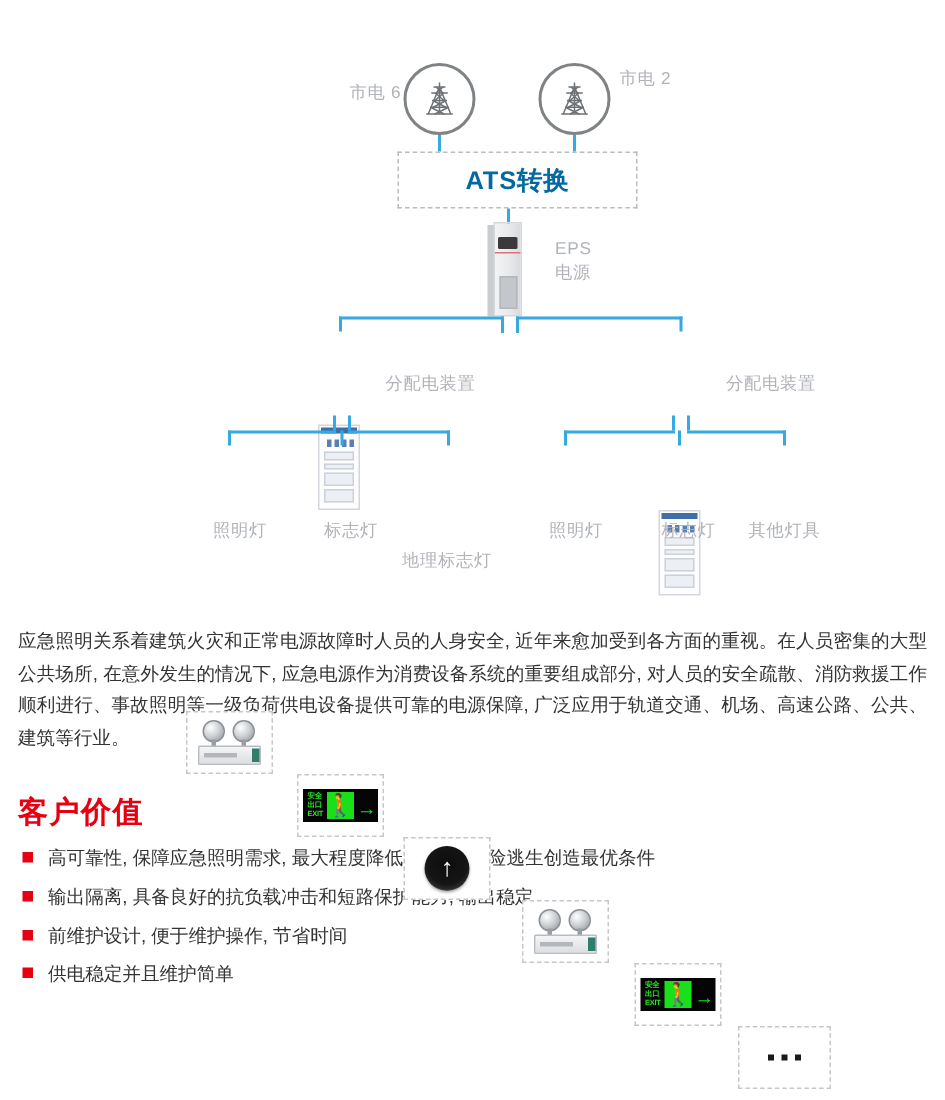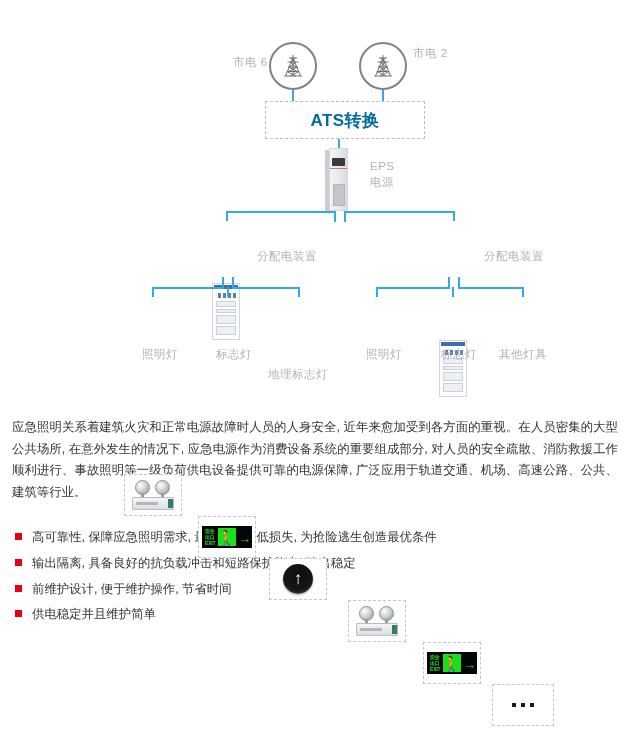--- a/index.html
+++ b/index.html
@@ -440,20 +440,21 @@
   </div>
   <div class="abs glabel" style="left:492px; top:347px; width:62px; text-align:center;">其他灯具</div>
 
 </div>
 
 <div class="section" style="margin-top:22px;">
   <p class="sec-body">应急照明关系着建筑火灾和正常电源故障时人员的人身安全, 近年来愈加受到各方面的重视。在人员密集的大型公共场所, 在意外发生的情况下, 应急电源作为消费设备系统的重要组成部分, 对人员的安全疏散、消防救援工作顺利进行、事故照明等一级负荷供电设备提供可靠的电源保障, 广泛应用于轨道交通、机场、高速公路、公共、建筑等行业。</p>
 </div>
 
 <div class="section" style="margin-top:24px;">
+  <h2 class="sec-title">客户价值</h2>
   <ul class="bullets">
     <li>
         <span class="bullet-sq"></span>
         <span>高可靠性, 保障应急照明需求, 最大程度降低损失, 为抢险逃生创造最优条件</span>
       </li>
     <li>
         <span class="bullet-sq"></span>
         <span>输出隔离, 具备良好的抗负载冲击和短路保护能力, 输出稳定</span>
       </li>
     <li>

